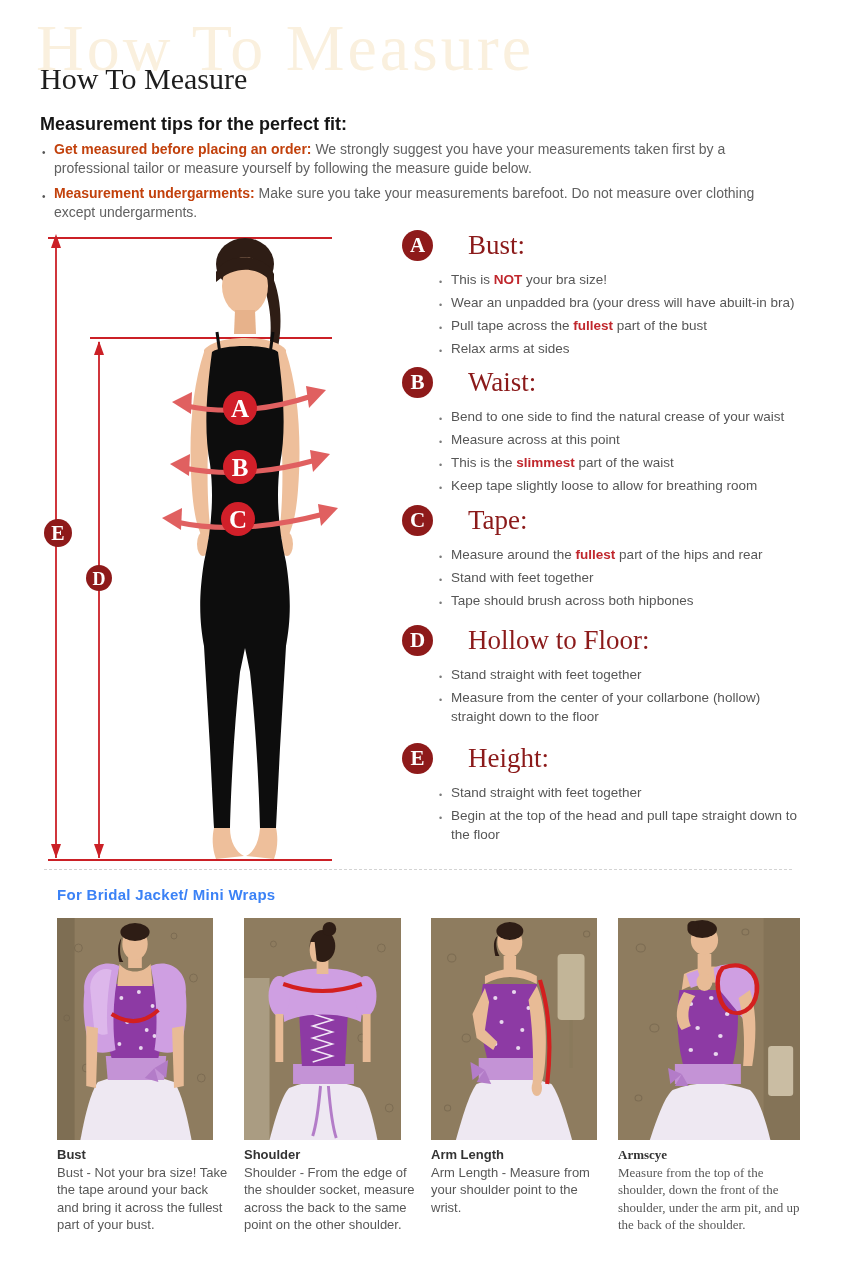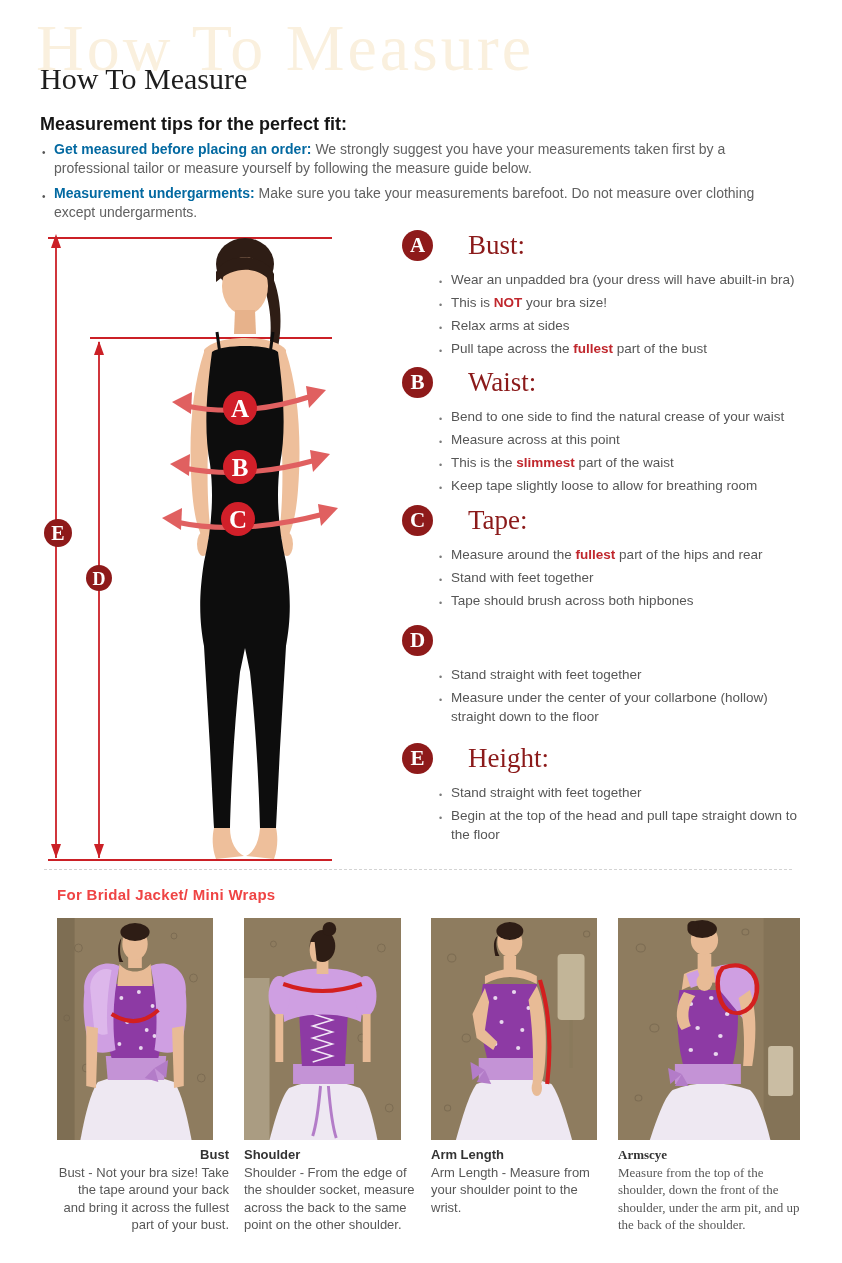--- a/index.html
+++ b/index.html
@@ -5,45 +5,45 @@
   html,body{margin:0;padding:0;background:#fff;}
   .page{position:relative;width:842px;height:1263px;background:#ffffff;overflow:hidden;
         font-family:"Liberation Sans","DejaVu Sans",sans-serif;}
   .watermark{position:absolute;left:36px;top:10px;font-family:"Liberation Serif","DejaVu Serif",serif;
         font-size:66px;letter-spacing:3px;color:#faf0de;white-space:nowrap;}
   .main-title{position:absolute;left:40px;top:62px;font-family:"Liberation Serif","DejaVu Serif",serif;
         font-size:30px;color:#1d1d1d;}
   .tips-heading{position:absolute;left:40px;top:114px;font-size:18px;font-weight:bold;color:#151515;}
   .tip{position:absolute;left:40px;width:738px;font-size:14px;line-height:19px;color:#616161;padding-left:14px;}
   .tip::before{content:"•";position:absolute;left:2px;top:3px;font-size:10px;color:#555;}
-  .tip .lead{font-weight:bold;color:#0369a1;}
+  .tip .lead{font-weight:bold;color:#c2410c;}
   .tip1{top:140px;} .tip2{top:184px;}
 
   .figure-svg{position:absolute;left:40px;top:228px;width:360px;height:652px;}
   .floor-dash{position:absolute;left:44px;top:869px;width:748px;border-top:1px dashed #d4d4d4;}
 
   .sec{position:absolute;left:402px;width:436px;}
   .sec-a{top:230px;} .sec-b{top:367px;} .sec-c{top:505px;} .sec-d{top:625px;} .sec-e{top:743px;}
   .sec-head{display:flex;align-items:center;gap:11px;}
   .badge{width:31px;height:31px;border-radius:50%;background:#8e1a1a;color:#fff;flex:0 0 31px;
         font-family:"Liberation Serif","DejaVu Serif",serif;font-size:21px;font-weight:bold;
         display:flex;align-items:center;justify-content:center;}
   .sec-title{font-family:"Liberation Serif","DejaVu Serif",serif;font-size:27px;color:#8b1a1a;margin-left:24px;}
   .sec-list{margin:9px 0 0 36px;padding:0;list-style:none;width:392px;}
   .sec-d .sec-list{width:340px;} .sec-e .sec-list{width:360px;}
   .sec-list li{position:relative;font-size:13.5px;line-height:19px;color:#565656;padding-left:13px;margin-bottom:4px;}
   .sec-list li::before{content:"•";position:absolute;left:1px;top:3px;font-size:9px;color:#7a7a7a;}
   .hl{color:#c0272d;font-weight:bold;}
 
-  .gallery-heading{position:absolute;left:57px;top:886px;font-size:15px;font-weight:bold;color:#ef4444;letter-spacing:.3px;}
+  .gallery-heading{position:absolute;left:57px;top:886px;font-size:15px;font-weight:bold;color:#3b82f6;letter-spacing:.3px;}
   .photo{position:absolute;top:918px;height:222px;overflow:hidden;}
   .photo svg{display:block;width:100%;height:100%;}
   .ph1{left:57px;width:156px;} .ph2{left:244px;width:157px;} .ph3{left:431px;width:166px;} .ph4{left:618px;width:182px;}
   .caption{position:absolute;top:1146px;font-size:13px;line-height:17.5px;color:#575757;}
-  .cp1{left:57px;width:172px;text-align:right;} .cp2{left:244px;width:174px;} .cp3{left:431px;width:174px;} .cp4{left:618px;width:184px;font-family:Liberation Serif, serif;}
+  .cp1{left:57px;width:172px;} .cp2{left:244px;width:174px;} .cp3{left:431px;width:174px;} .cp4{left:618px;width:184px;font-family:Liberation Serif, serif;}
   .cap-title{display:block;font-weight:bold;color:#333;}
 </style>
 </head>
 <body>
 
 <div class="page">
 
   <div class="watermark">How To Measure</div>
   <h1 class="main-title" style="margin:0;font-weight:normal;">How To Measure</h1>
 
@@ -119,24 +119,24 @@
   </svg>
 
   <div class="floor-dash"></div>
 
   <div class="sec sec-a">
     <div class="sec-head">
       <span class="badge">A</span>
       <span class="sec-title">Bust:</span>
     </div>
     <ul class="sec-list">
+      <li><span>This is </span><span class="hl">NOT</span><span> your bra size!</span></li>
       <li><span>Wear an unpadded bra (your dress will have abuilt-in bra)</span><span class="hl"></span><span></span></li>
-      <li><span>This is </span><span class="hl">NOT</span><span> your bra size!</span></li>
+      <li><span>Pull tape across the </span><span class="hl">fullest</span><span> part of the bust</span></li>
       <li><span>Relax arms at sides</span><span class="hl"></span><span></span></li>
-      <li><span>Pull tape across the </span><span class="hl">fullest</span><span> part of the bust</span></li>
     </ul>
   </div>
 
   <div class="sec sec-b">
     <div class="sec-head">
       <span class="badge">B</span>
       <span class="sec-title">Waist:</span>
     </div>
     <ul class="sec-list">
       <li><span>Bend to one side to find the natural crease of your waist</span><span class="hl"></span><span></span></li>
@@ -154,24 +154,25 @@
     <ul class="sec-list">
       <li><span>Measure around the </span><span class="hl">fullest</span><span> part of the hips and rear</span></li>
       <li><span>Stand with feet together</span><span class="hl"></span><span></span></li>
       <li><span>Tape should brush across both hipbones</span><span class="hl"></span><span></span></li>
     </ul>
   </div>
 
   <div class="sec sec-d">
     <div class="sec-head">
       <span class="badge">D</span>
+      <span class="sec-title">Hollow to Floor:</span>
     </div>
     <ul class="sec-list">
       <li><span>Stand straight with feet together</span><span class="hl"></span><span></span></li>
-      <li><span>Measure under the center of your collarbone (hollow) straight down to the floor</span><span class="hl"></span><span></span></li>
+      <li><span>Measure from the center of your collarbone (hollow) straight down to the floor</span><span class="hl"></span><span></span></li>
     </ul>
   </div>
 
   <div class="sec sec-e">
     <div class="sec-head">
       <span class="badge">E</span>
       <span class="sec-title">Height:</span>
     </div>
     <ul class="sec-list">
       <li><span>Stand straight with feet together</span><span class="hl"></span><span></span></li>

